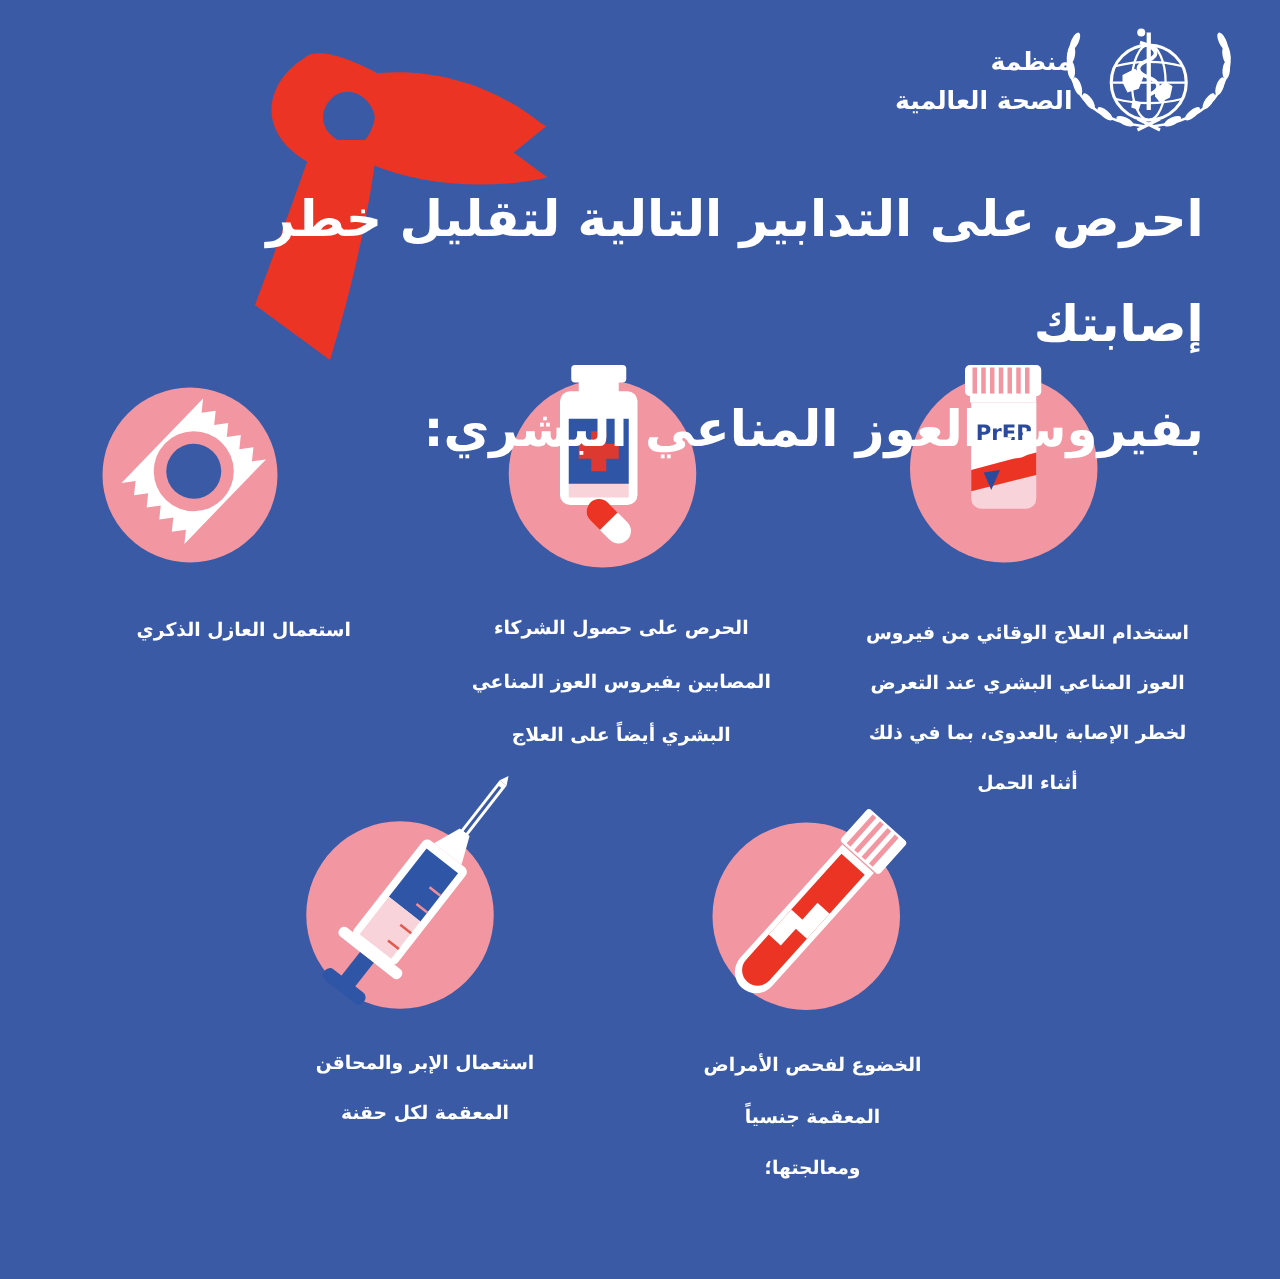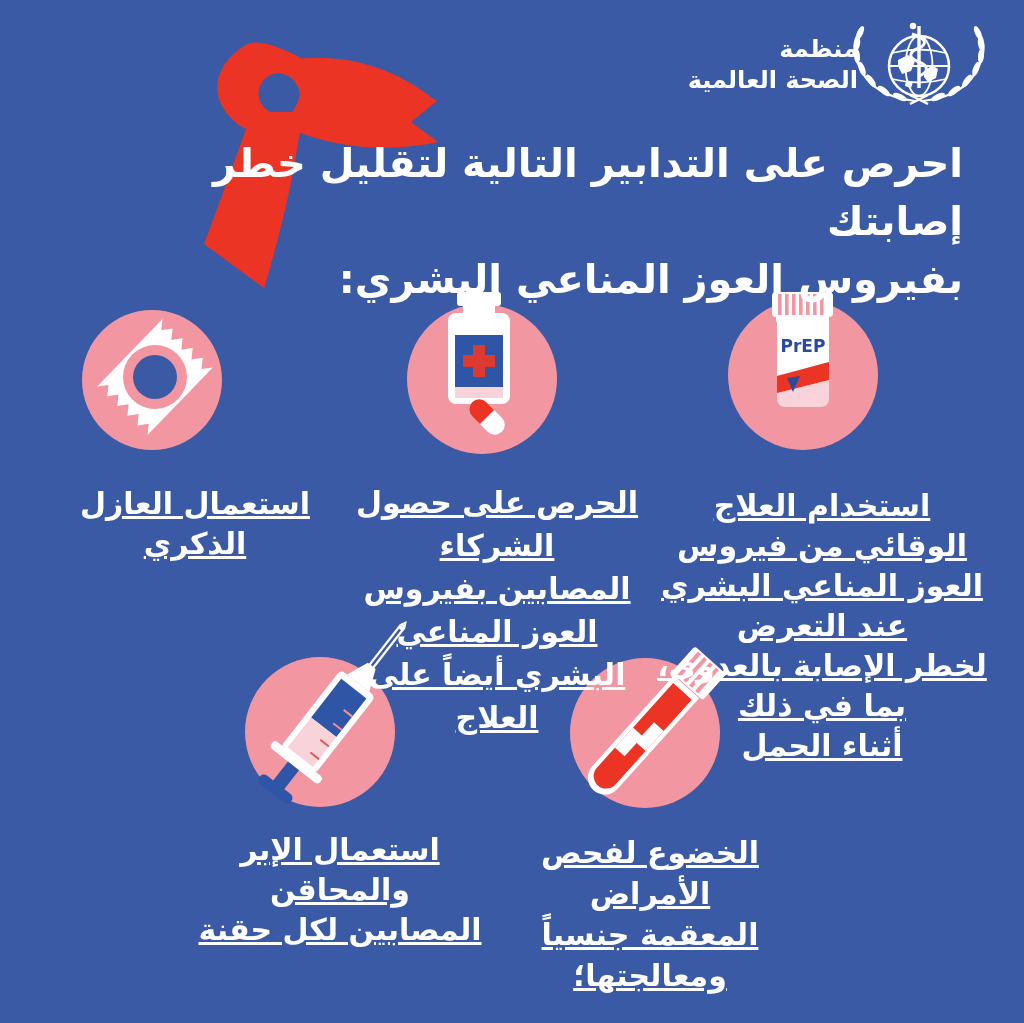--- a/index.html
+++ b/index.html
@@ -27,32 +27,31 @@
   .s-redtick{stroke:#e25950;stroke-width:2}
   .arabic{
     direction:rtl;
     unicode-bidi:plaintext;
     color:#ffffff;
     font-weight:bold;
     position:absolute;
   }
   #title{
     top:134px; right:61px; width:800px;
-    font-size:40px; line-height:58px;
+    font-size:40px; line-height:84px;
     text-align:right;
   }
   #logo-text{
     top:34px; right:166px; width:300px;
-    font-size:24px; line-height:31px;
+    font-size:20px; line-height:31px;
   }
   .caption{
-    font-size:30px;
+    font-size:15px;
     text-align:center;
     width:330px;
-    text-decoration:underline;
   }
   #caption-condom{left:30px; top:484px; line-height:40px;}
   #caption-bottle{left:332px; top:481px; line-height:43px;text-align:center;}
   #caption-prep{left:657px; top:486px; line-height:40px;}
   #caption-syringe{left:175px; top:830px; line-height:40px;}
   #caption-tube{left:485px; top:832px; line-height:41px;}
   .prep-label{
     font-family:"DejaVu Sans", sans-serif;
     font-weight:bold;
     font-size:17px;
@@ -217,21 +216,21 @@
 
   <div id="caption-prep" class="arabic caption">
     <div>استخدام العلاج الوقائي من فيروس</div>
     <div>العوز المناعي البشري عند التعرض</div>
     <div>لخطر الإصابة بالعدوى، بما في ذلك</div>
     <div>أثناء الحمل</div>
   </div>
 
   <div id="caption-syringe" class="arabic caption">
     <div>استعمال الإبر والمحاقن</div>
-    <div>المصابين لكل حقنة</div>
+    <div>المعقمة لكل حقنة</div>
   </div>
 
   <div id="caption-tube" class="arabic caption">
     <div>الخضوع لفحص الأمراض</div>
     <div>المعقمة جنسياً</div>
     <div>ومعالجتها؛</div>
   </div>
 
 </div>
 

